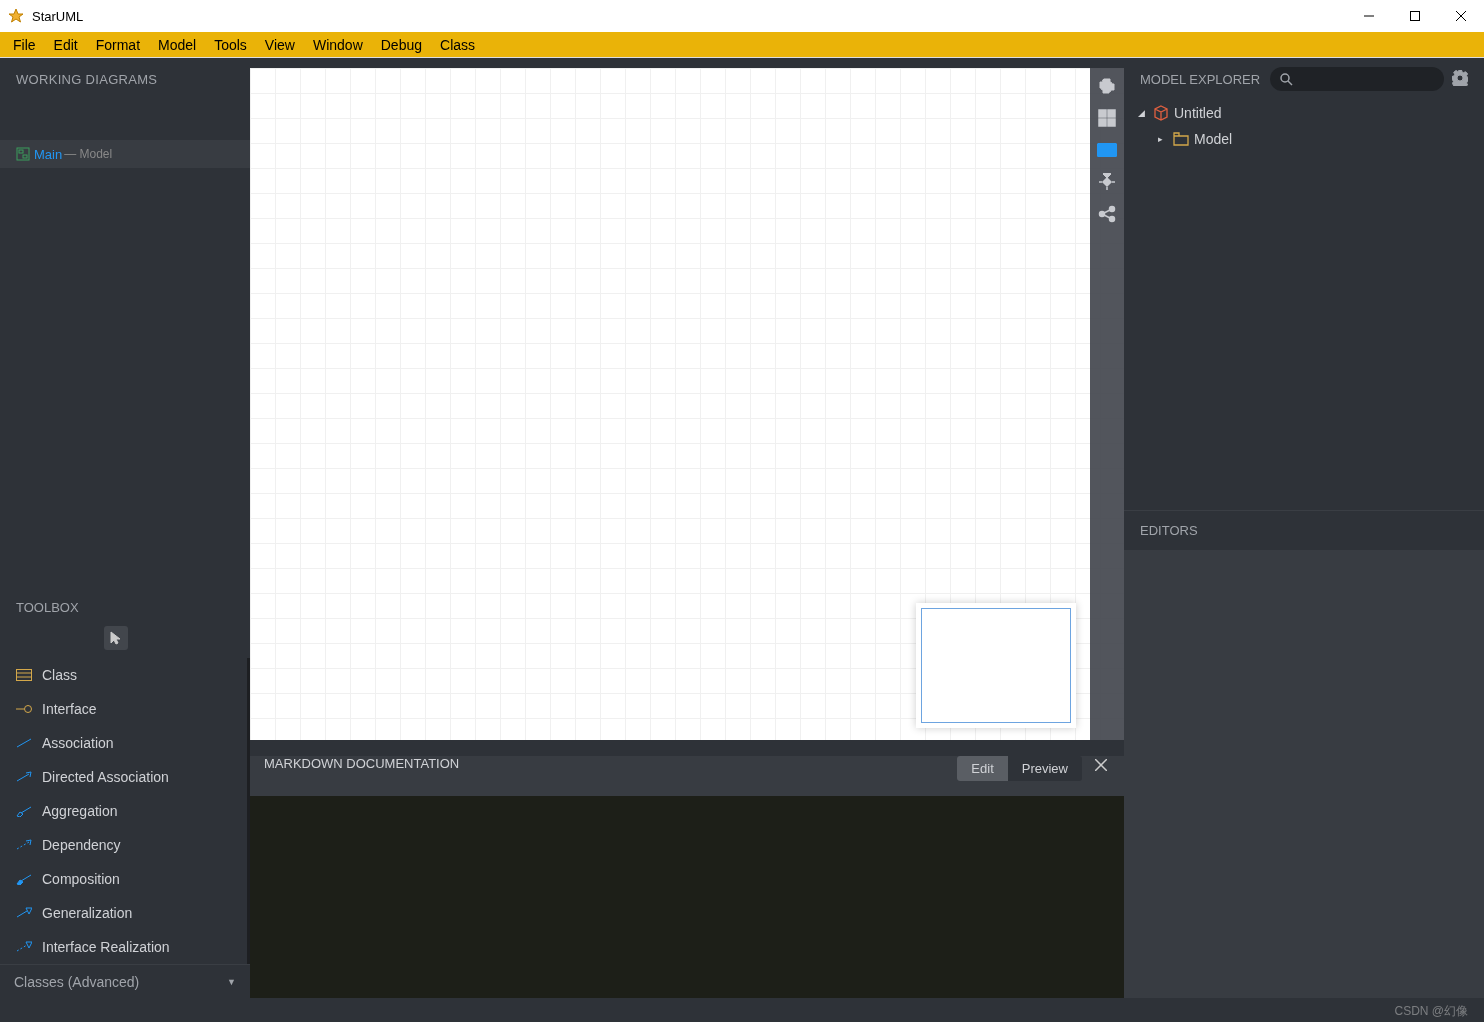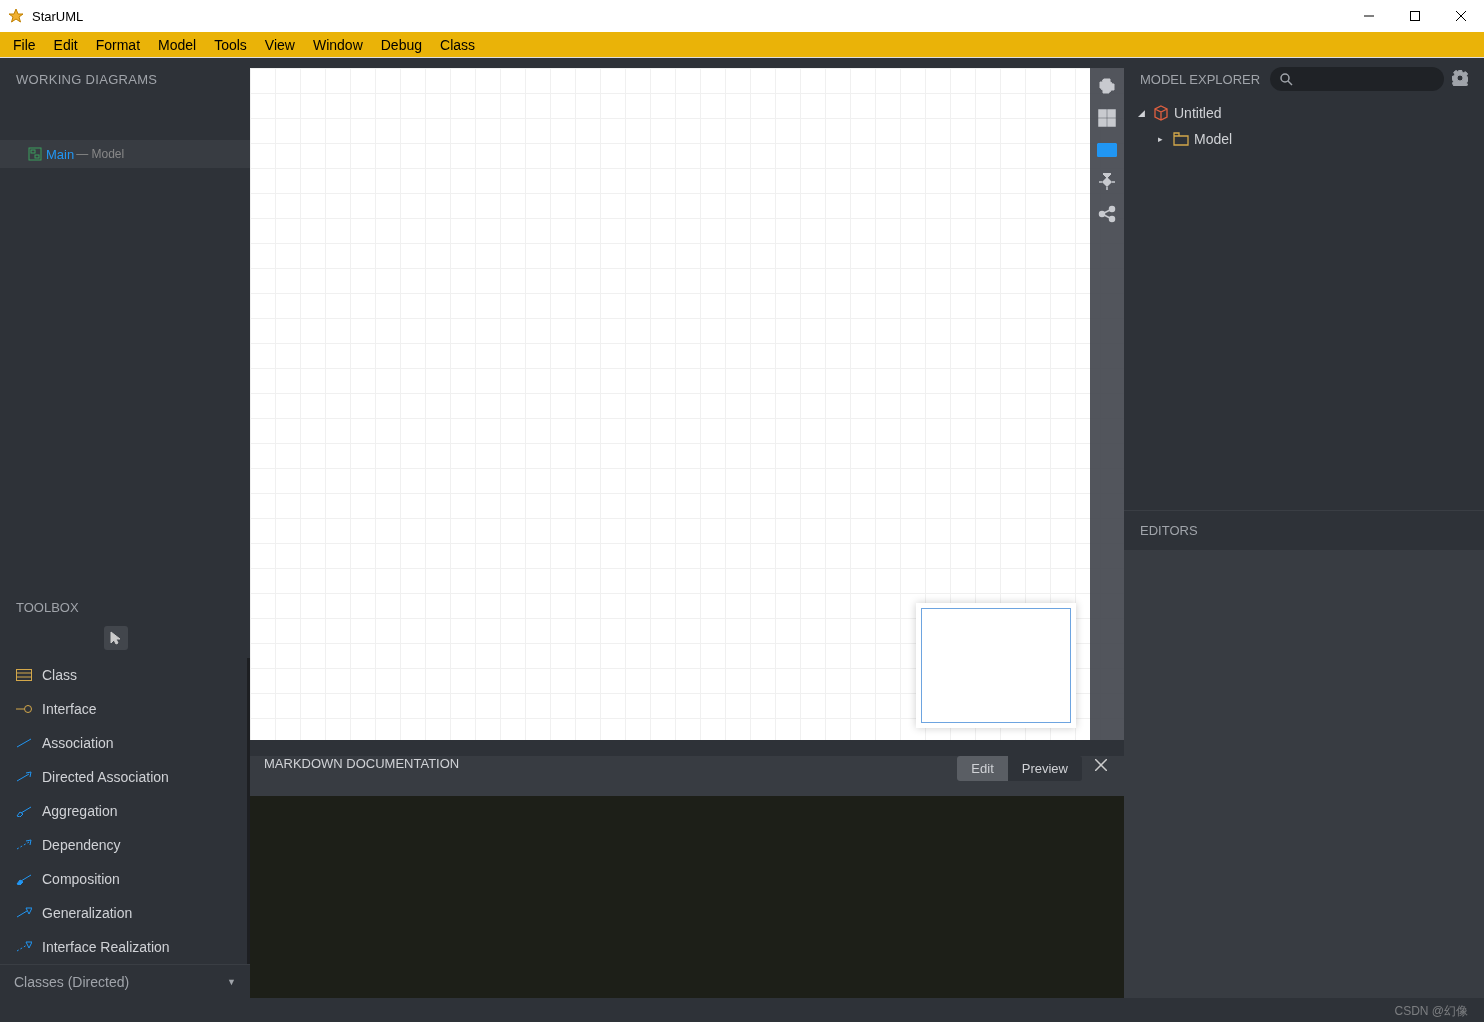--- a/index.html
+++ b/index.html
@@ -16,21 +16,21 @@
 
 .menubar { height: 26px; background: #eab308; display: flex; align-items: center; padding-left: 4px; border-bottom: 1px solid #ddd; }
 .menubar .menu-item { padding: 3px 9px; font-size: 14px; color: #000; cursor: pointer; }
 
 
 .main-area { flex: 1; display: flex; background: #2e3238; min-height: 0; }
 
 
 .left-panel { width: 250px; display: flex; flex-direction: column; background: #2e3238; gap: 40px; }
 .panel-header { height: 42px; padding: 0 16px; display: flex; align-items: center; font-size: 13px; color: #a0a4aa; font-weight: 400; letter-spacing: .3px; }
-.diagram-item { height: 28px; display: flex; align-items: center; padding-left: 28px; background: #383c42; }
+.diagram-item { height: 28px; display: flex; align-items: center; padding-left: 16px; background: #383c42; }
 .diagram-item .diag-icon { width: 14px; height: 14px; margin-right: 4px; }
 .diagram-item .diag-name { color: #2196f3; font-size: 13px; font-weight: 500; }
 .diagram-item .diag-sub { color: #888; font-size: 12px; margin-left: 2px; }
 
 .left-gap { flex: 1; }
 
 .toolbox { display: flex; flex-direction: column; }
 .toolbox-header { height: 38px; padding: 0 16px; display: flex; align-items: center; font-size: 13px; color: #a0a4aa; }
 .pointer-btn { width: 24px; height: 24px; background: #42464c; border-radius: 3px; display: flex; align-items: center; justify-content: center; margin-left: 104px; margin-bottom: 8px; }
 .pointer-btn svg { stroke: #ccc; fill: #ccc; }
@@ -229,21 +229,21 @@
           <span class="ticon">
               <svg width="16" height="12">
                 <line x1="1" y1="10" x2="11" y2="4" stroke="#2196f3" stroke-dasharray="2 2"></line>
                 <path d="M10 1 L16 1 L13 7 Z" fill="none" stroke="#2196f3"></path>
               </svg>
             </span>
           <span class="tname">Interface Realization</span>
         </div>
       </div>
       <div class="tool-group-hdr">
-        <span>Classes (Directed)</span>
+        <span>Classes (Advanced)</span>
         <span class="chev">▼</span>
       </div>
     </div>
   </div>
 
   <div class="center-panel">
     <div class="canvas-wrap">
       <div class="canvas"></div>
       <div class="canvas-tools">
         <div class="ct-icon">

